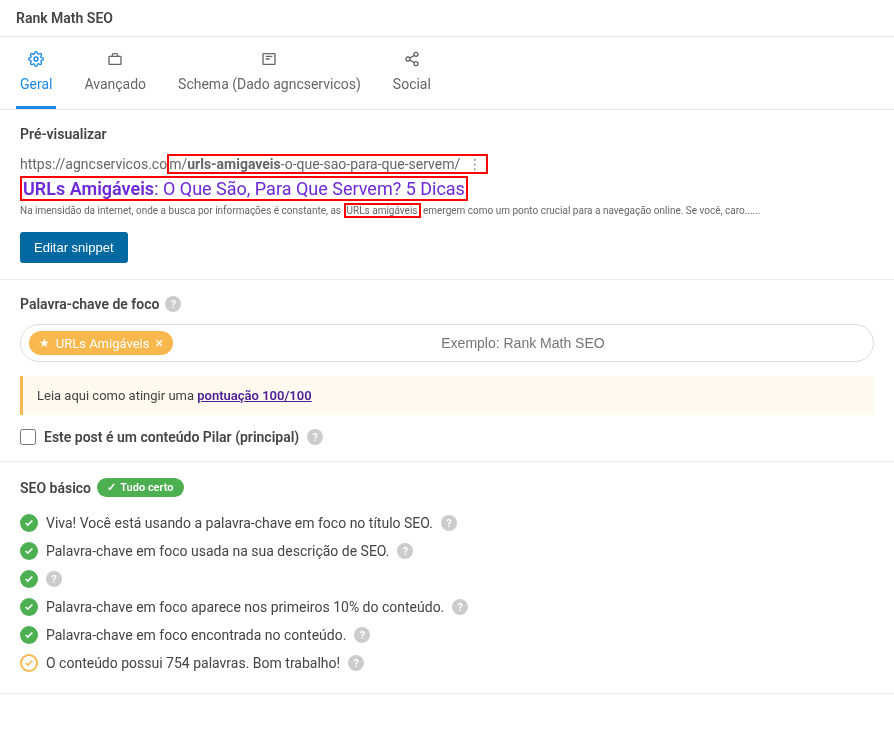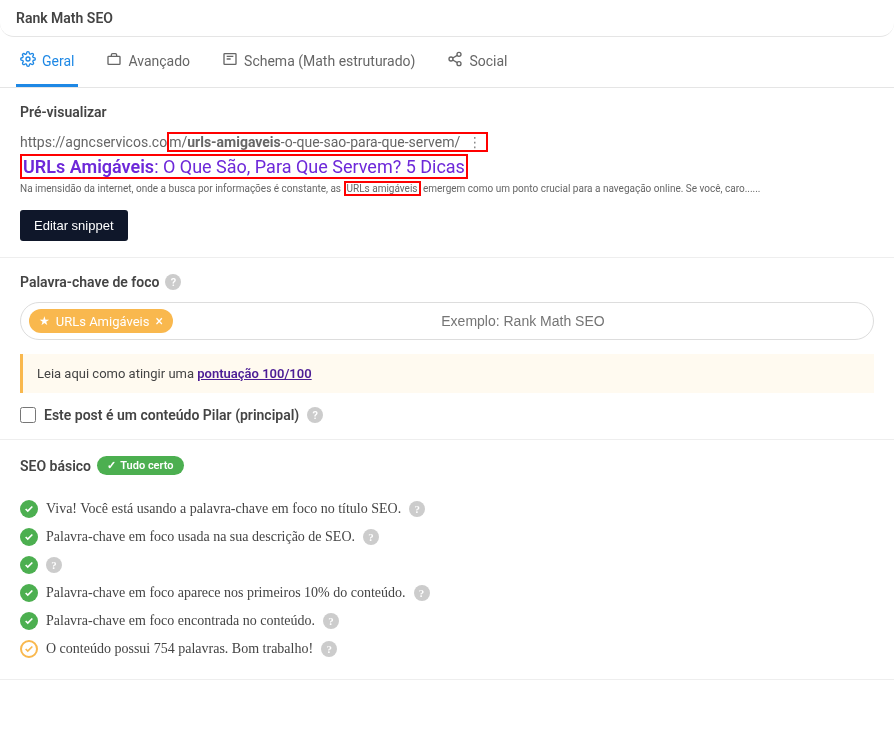--- a/index.html
+++ b/index.html
@@ -1,42 +1,42 @@
 <!DOCTYPE html>
 <html><head>
 <meta charset="utf-8">
 <style>
 * { box-sizing: border-box; margin: 0; padding: 0; }
 body { font-family: -apple-system, BlinkMacSystemFont, "Segoe UI", Roboto, sans-serif; font-size: 14px; color: #444; background: #fff; width: 894px; }
-.panel-header { padding: 10px 16px; font-weight: 600; font-size: 14px; border-bottom: 1px solid #e5e5e5; border-radius: 14px; }
+.panel-header { padding: 10px 16px; font-weight: 600; font-size: 14px; border-bottom: 1px solid #e5e5e5; }
 .tabs { display: flex; gap: 24px; padding: 0 16px; border-bottom: 1px solid #e5e5e5; }
-.tab { display: flex; align-items: center; gap: 6px; padding: 14px 4px; cursor: pointer; color: #666; font-size: 14px; border-bottom: 3px solid transparent; }
+.tab { display: flex; align-items: center; gap: 6px; padding: 14px 4px; cursor: pointer; color: #666; font-size: 14px; border-bottom: 3px solid transparent; flex-direction: column; }
 .tab.active { color: #1e88e5; border-bottom-color: #1e88e5; }
 .tab svg { width: 16px; height: 16px; }
 .section { padding: 16px 20px; border-bottom: 1px solid #eee; }
 .section-title { font-weight: 600; font-size: 14px; margin-bottom: 12px; display: flex; align-items: center; gap: 6px; }
 .preview-url { font-size: 14px; color: #666; margin-bottom: 4px; display: flex; align-items: center; }
 .preview-url .bold-slug { color: #666; font-weight: 700; }
 .preview-title { font-size: 18px; color: #6d28d9; margin-bottom: 4px; cursor: pointer; }
 .preview-title .hl { font-weight: 600; }
 .preview-desc { font-size: 10px; color: #666; line-height: 1.5; margin-bottom: 14px; }
 .hl-box { border: 2px solid red; padding: 0 1px; display: inline; }
-.btn-primary { background: #0f172a; color: #fff; border: none; padding: 8px 14px; font-size: 13px; border-radius: 3px; cursor: pointer; }
+.btn-primary { background: #0369a1; color: #fff; border: none; padding: 8px 14px; font-size: 13px; border-radius: 3px; cursor: pointer; }
 .help-icon { display: inline-flex; align-items: center; justify-content: center; width: 16px; height: 16px; background: #ccc; color: #fff; border-radius: 50%; font-size: 11px; font-weight: 600; }
 .keyword-input-wrap { border: 1px solid #ddd; border-radius: 20px; padding: 6px 8px; display: flex; align-items: center; gap: 8px; }
 .keyword-chip { background: #f9b84e; color: #fff; padding: 4px 10px; border-radius: 14px; font-size: 13px; display: flex; align-items: center; gap: 6px; }
 .keyword-chip .star { font-size: 12px; }
 .keyword-chip .x { cursor: pointer; font-size: 14px; }
 .keyword-input { border: none; outline: none; font-size: 14px; flex: 1; color: #888; text-align: center; }
 .notice { border-left: 3px solid #f9b84e; background: #fffaf0; padding: 12px 14px; font-size: 13px; margin-top: 14px; }
 .notice a { color: #4c1d95; font-weight: 600; }
 .checkbox-row { display: flex; align-items: flex-end; gap: 8px; margin-top: 14px; font-size: 14px; font-weight: 600; }
 .checkbox-row input { width: 16px; height: 16px; }
 .badge-green { background: #4caf50; color: #fff; padding: 3px 10px; border-radius: 10px; font-size: 11px; display: inline-flex; align-items: center; gap: 4px; }
-.check-list { list-style: none; margin-top: 20px; font-family: Liberation Serif, serif; }
+.check-list { list-style: none; margin-top: 12px; }
 .check-list li { display: flex; align-items: center; gap: 8px; padding: 5px 0; font-size: 14px; }
 .check-circle { width: 18px; height: 18px; border-radius: 50%; display: flex; align-items: center; justify-content: center; flex-shrink: 0; }
 .check-circle.green { background: #4caf50; color: #fff; }
 .check-circle.orange { border: 2px solid #f9b84e; color: #f9b84e; background: #fff; }
 .check-circle svg { width: 10px; height: 10px; }
 .dots-icon { color: #888; margin-left: 4px; cursor: pointer; }
 .url-red-box { border: 2px solid red; display: inline-block; padding-right: 4px; }
 </style>
 </head>
 <body>
@@ -56,21 +56,21 @@
           <rect x="3" y="8" width="18" height="12" rx="1"></rect>
           <path d="M8 8V6a2 2 0 0 1 2-2h4a2 2 0 0 1 2 2v2"></path>
         </svg></span>
     <span>Avançado</span>
   </div>
   <div class="tab">
     <span><svg viewBox="0 0 24 24" fill="none" stroke="currentColor" stroke-width="2">
           <rect x="3" y="4" width="18" height="16" rx="1"></rect>
           <path d="M7 8h10M7 12h6"></path>
         </svg></span>
-    <span>Schema (Math estruturado)</span>
+    <span>Schema (Dado agncservicos)</span>
   </div>
   <div class="tab">
     <span><svg viewBox="0 0 24 24" fill="none" stroke="currentColor" stroke-width="2">
           <circle cx="18" cy="5" r="3"></circle>
           <circle cx="6" cy="12" r="3"></circle>
           <circle cx="18" cy="19" r="3"></circle>
           <line x1="8.59" y1="13.51" x2="15.42" y2="17.49"></line>
           <line x1="15.41" y1="6.51" x2="8.59" y2="10.49"></line>
         </svg></span>
     <span>Social</span>

